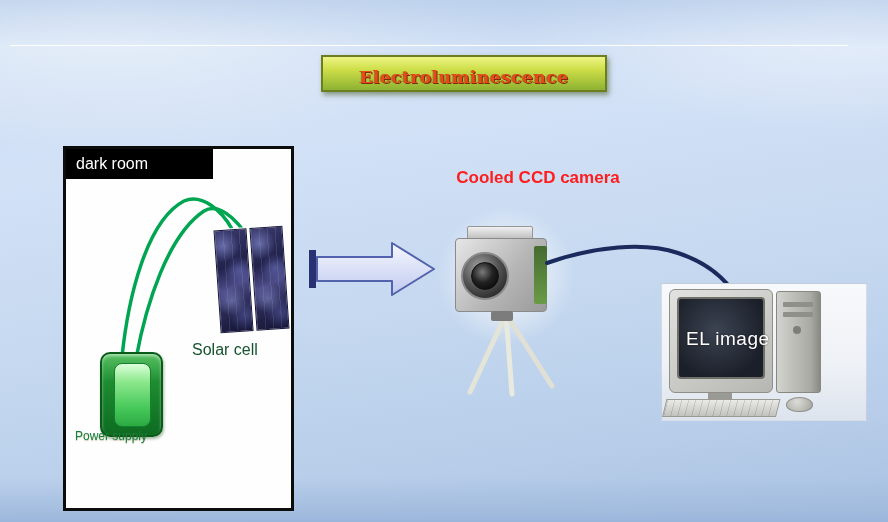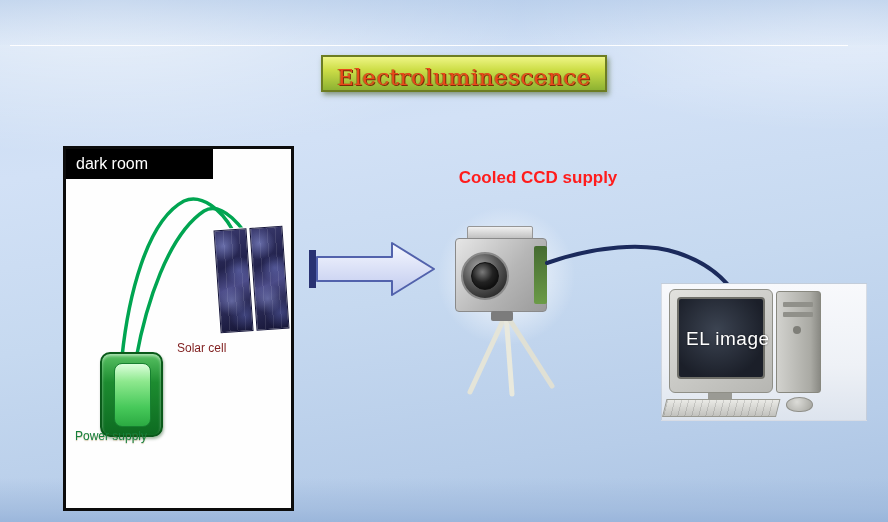--- a/index.html
+++ b/index.html
@@ -28,21 +28,21 @@
 
   
   .title-banner {
     position:absolute; left:321px; top:55px; width:286px; height:37px;
     background:linear-gradient(180deg, #eef585 0%, #cede48 38%, #8db232 100%);
     border:2px solid #6d7d22;
     box-shadow:2px 3px 5px rgba(70,90,35,0.55);
     display:flex; align-items:center; justify-content:center;
   }
   .title-text {
-    font-family:"DejaVu Serif", serif; font-size:23px; font-weight:normal;
+    font-family:"DejaVu Serif", serif; font-size:17px; font-weight:bold;
     color:#e8491a; letter-spacing:0.5px;
     text-shadow:1px 1px 0 #7a2c08, -1px 0 0 rgba(120,44,8,0.45);
     margin-top:6px;
   }
 
   
   .dark-room-box {
     position:absolute; left:63px; top:146px; width:231px; height:365px;
     background:#fefefe; border:3px solid #0c0c0c;
   }
@@ -62,22 +62,22 @@
     flex:1; border:1px solid #15153a;
     background:
       radial-gradient(circle at 25% 15%, rgba(150,160,230,0.55) 0, rgba(150,160,230,0) 18%),
       radial-gradient(circle at 70% 40%, rgba(120,130,210,0.45) 0, rgba(120,130,210,0) 22%),
       radial-gradient(circle at 40% 70%, rgba(160,170,235,0.42) 0, rgba(160,170,235,0) 20%),
       radial-gradient(circle at 80% 85%, rgba(100,110,190,0.45) 0, rgba(100,110,190,0) 18%),
       repeating-linear-gradient(90deg, rgba(255,255,255,0.10) 0 1px, rgba(255,255,255,0) 1px 8px),
       linear-gradient(160deg, #3a3a6e 0%, #22224c 35%, #4c4c88 55%, #282852 75%, #141434 100%);
   }
   .solar-cell-label {
-    position:absolute; left:111px; top:192px;
-    color:#7f1d1d; font-size:12px; white-space:nowrap;
+    position:absolute; left:126px; top:192px;
+    color:#14532d; font-size:16px; white-space:nowrap;
   }
 
   .power-supply {
     position:absolute; left:34px; top:203px; width:63px; height:85px;
     border-radius:10px; border:2px solid #0a5a1a;
     background:linear-gradient(180deg, #58c263 0%, #1d8c30 35%, #0d6b21 100%);
     box-shadow:inset 0 2px 3px rgba(255,255,255,0.5), 1px 2px 3px rgba(0,60,0,0.35);
   }
   .power-supply-screen {
     position:absolute; left:12px; top:9px; width:37px; height:64px;
@@ -219,21 +219,21 @@
     <defs>
       <linearGradient id="arrowGrad" x1="0" y1="0" x2="0" y2="1">
         <stop offset="0" stop-color="#f6f8ff"></stop>
         <stop offset="1" stop-color="#bfc9ee"></stop>
       </linearGradient>
     </defs>
     <rect x="5" y="14" width="7" height="38" fill="#283272"></rect>
     <polygon points="13,21 88,21 88,7 130,33 88,59 88,45 13,45" fill="url(#arrowGrad)" stroke="#5262ac" stroke-width="2" stroke-linejoin="round"></polygon>
   </svg>
 
-  <div class="ccd-label">Cooled CCD supply</div>
+  <div class="ccd-label">Cooled CCD camera</div>
   <div class="camera-glow"></div>
   <svg class="tripod-svg" viewBox="0 0 130 92">
     <path d="M 58,6 L 22,84" stroke="#e4e4d8" stroke-width="5" stroke-linecap="round" fill="none"></path>
     <path d="M 58,6 L 64,86" stroke="#e9e9dd" stroke-width="5" stroke-linecap="round" fill="none"></path>
     <path d="M 58,6 L 104,78" stroke="#e0e0d4" stroke-width="5" stroke-linecap="round" fill="none"></path>
   </svg>
   <div class="camera">
     <div class="camera-top"></div>
     <div class="camera-body"></div>
     <div class="camera-pcb"></div>

